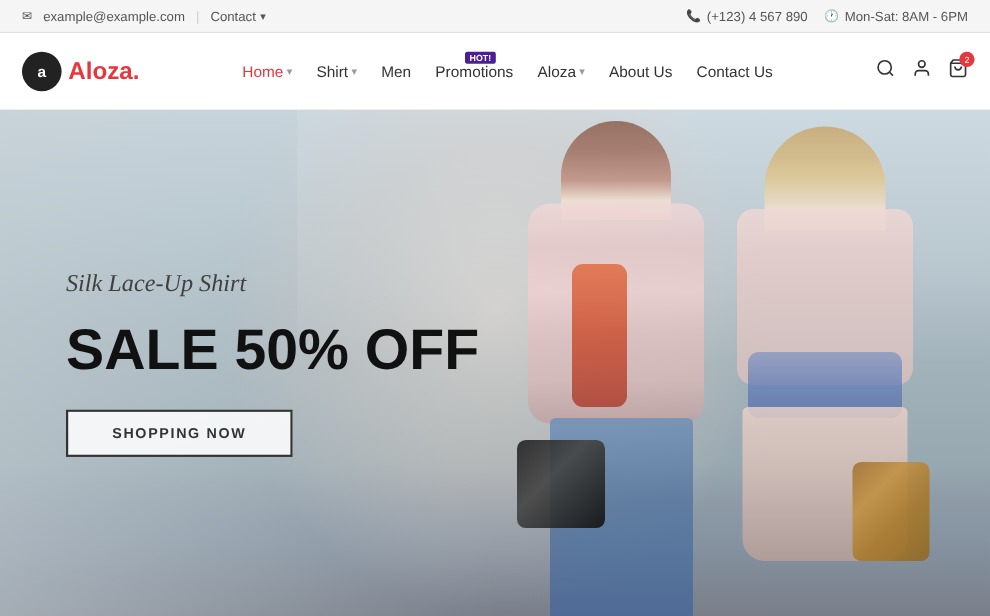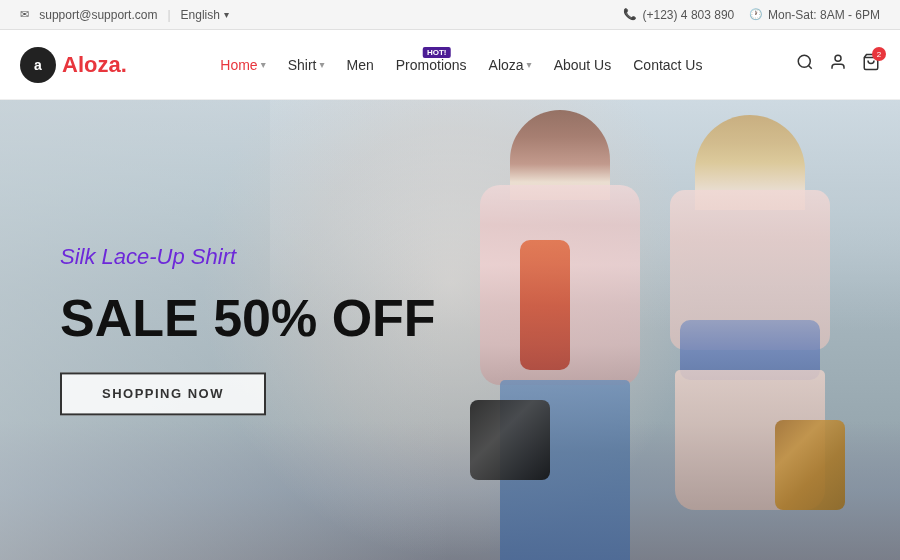--- a/index.html
+++ b/index.html
@@ -126,23 +126,23 @@
     }
 
     
     .hero-content {
       position: absolute;
       top: 50%;
       left: 60px;
       transform: translateY(-50%);
     }
     .hero-subtitle {
-      font-family: Liberation Sans, sans-serif;
+      font-family: Liberation Serif, serif;
       font-style: italic;
-      color: #6d28d9;
+      color: #404040;
       font-size: 22px;
       margin-bottom: 20px;
     }
     .hero-title {
       font-size: 52px;
       font-weight: 900;
       color: #111;
       line-height: 1.1;
       margin-bottom: 25px;
       text-transform: uppercase;
@@ -183,31 +183,31 @@
       background: linear-gradient(to right, rgba(200,210,215,0.55) 0%, transparent 100%);
     }
 
   </style>
 </head>
 <body>
 
 <div class="top-bar">
   <div class="top-bar-left">
     <span style="font-size:11px;">✉</span>
-    <span>support@support.com</span>
+    <span>example@example.com</span>
     <span class="top-bar-divider">|</span>
     <span class="lang-selector">
-      <span>English</span>
+      <span>Contact</span>
       <span class="lang-arrow">▾</span>
     </span>
   </div>
   <div class="top-bar-right">
     <span style="display:flex;align-items:center;gap:5px;">
       <span style="font-size:11px;">📞</span>
-      <span>(+123) 4 803 890</span>
+      <span>(+123) 4 567 890</span>
     </span>
     <span style="display:flex;align-items:center;gap:5px;">
       <span style="font-size:11px;">🕐</span>
       <span>Mon-Sat: 8AM - 6PM</span>
     </span>
   </div>
 </div>
 
 <div class="header">
 

